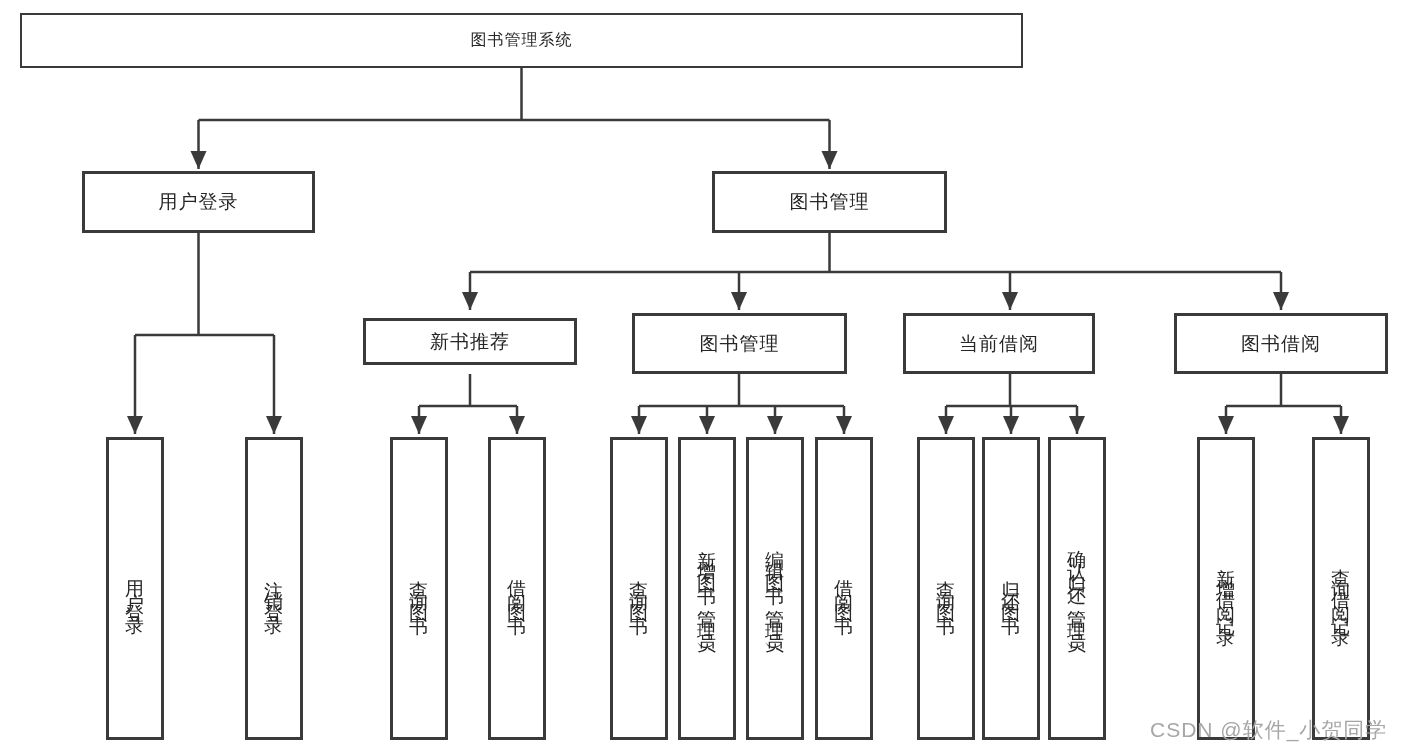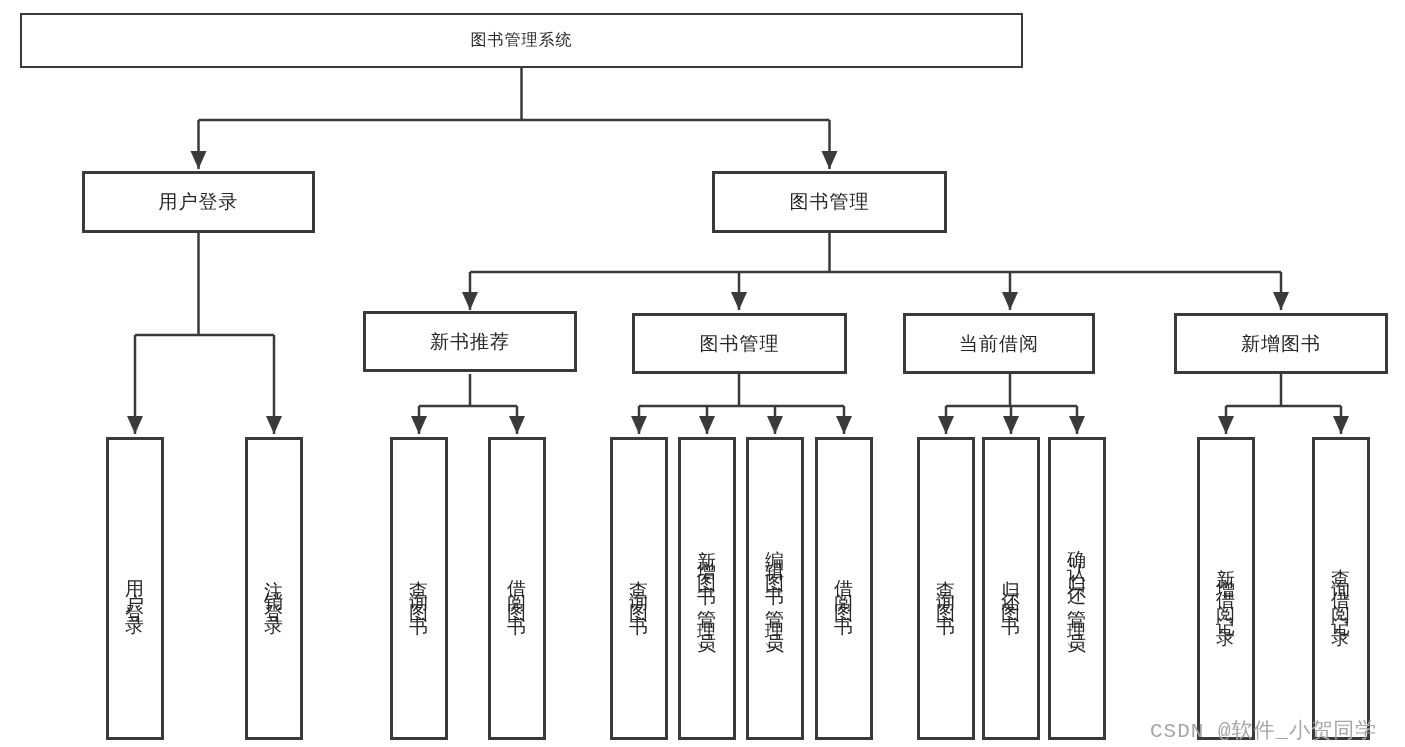--- a/index.html
+++ b/index.html
@@ -21,21 +21,21 @@
     border:3px solid var(--line);display:flex;align-items:center;justify-content:center;
     color:var(--text);font-size:19px;letter-spacing:1px;text-align:center;z-index:2;
   }
   .root{border-width:2.5px;font-size:16px;}
   .vnode{
     writing-mode:vertical-lr;text-orientation:upright;
     letter-spacing:12px;line-height:1;font-size:19px;
   }
   #watermark{
     position:absolute;left:1150px;top:716px;z-index:5;
-    color:var(--wm);font-size:21px;letter-spacing:1px;white-space:nowrap;font-family:Liberation Mono, monospace;
+    color:var(--wm);font-size:21px;letter-spacing:1px;white-space:nowrap;
   }
 </style>
 </head>
 <body>
 
 <div id="canvas">
 
   <svg id="wires" viewBox="0 0 1405 747" xmlns="http://www.w3.org/2000/svg">
     <defs>
       <marker id="arw" orient="auto" markerUnits="userSpaceOnUse" markerWidth="22" markerHeight="18" viewBox="0 0 22 18" refX="20" refY="9">
@@ -75,24 +75,24 @@
     <path d="M1281 374 V406 M1226 406 H1341"></path>
     <line x1="1226" y1="406" x2="1226" y2="434" marker-end="url(#arw)"></line>
     <line x1="1341" y1="406" x2="1341" y2="434" marker-end="url(#arw)"></line>
   </svg>
 
   <div class="node root" style="left:20px;top:13px;width:1003px;height:55px;">图书管理系统</div>
 
   <div class="node" style="left:82px;top:171px;width:233px;height:62px;">用户登录</div>
   <div class="node" style="left:712px;top:171px;width:235px;height:62px;">图书管理</div>
 
-  <div class="node" style="left:363px;top:311px;width:214px;height:61px;">新书推荐</div>
+  <div class="node" style="left:363px;top:318px;width:214px;height:47px;">新书推荐</div>
   <div class="node" style="left:632px;top:313px;width:215px;height:61px;">图书管理</div>
   <div class="node" style="left:903px;top:313px;width:192px;height:61px;">当前借阅</div>
-  <div class="node" style="left:1174px;top:313px;width:214px;height:61px;">新增图书</div>
+  <div class="node" style="left:1174px;top:313px;width:214px;height:61px;">图书借阅</div>
 
   <div class="node vnode" style="left:106px;top:437px;width:58px;height:303px;">用户登录</div>
   <div class="node vnode" style="left:245px;top:437px;width:58px;height:303px;">注销登录</div>
 
   <div class="node vnode" style="left:390px;top:437px;width:58px;height:303px;">查询图书</div>
   <div class="node vnode" style="left:488px;top:437px;width:58px;height:303px;">借阅图书</div>
 
   <div class="node vnode" style="left:610px;top:437px;width:58px;height:303px;">查询图书</div>
   <div class="node vnode" style="left:678px;top:437px;width:58px;height:303px;">新增图书（管理员）</div>
   <div class="node vnode" style="left:746px;top:437px;width:58px;height:303px;">编辑图书（管理员）</div>

